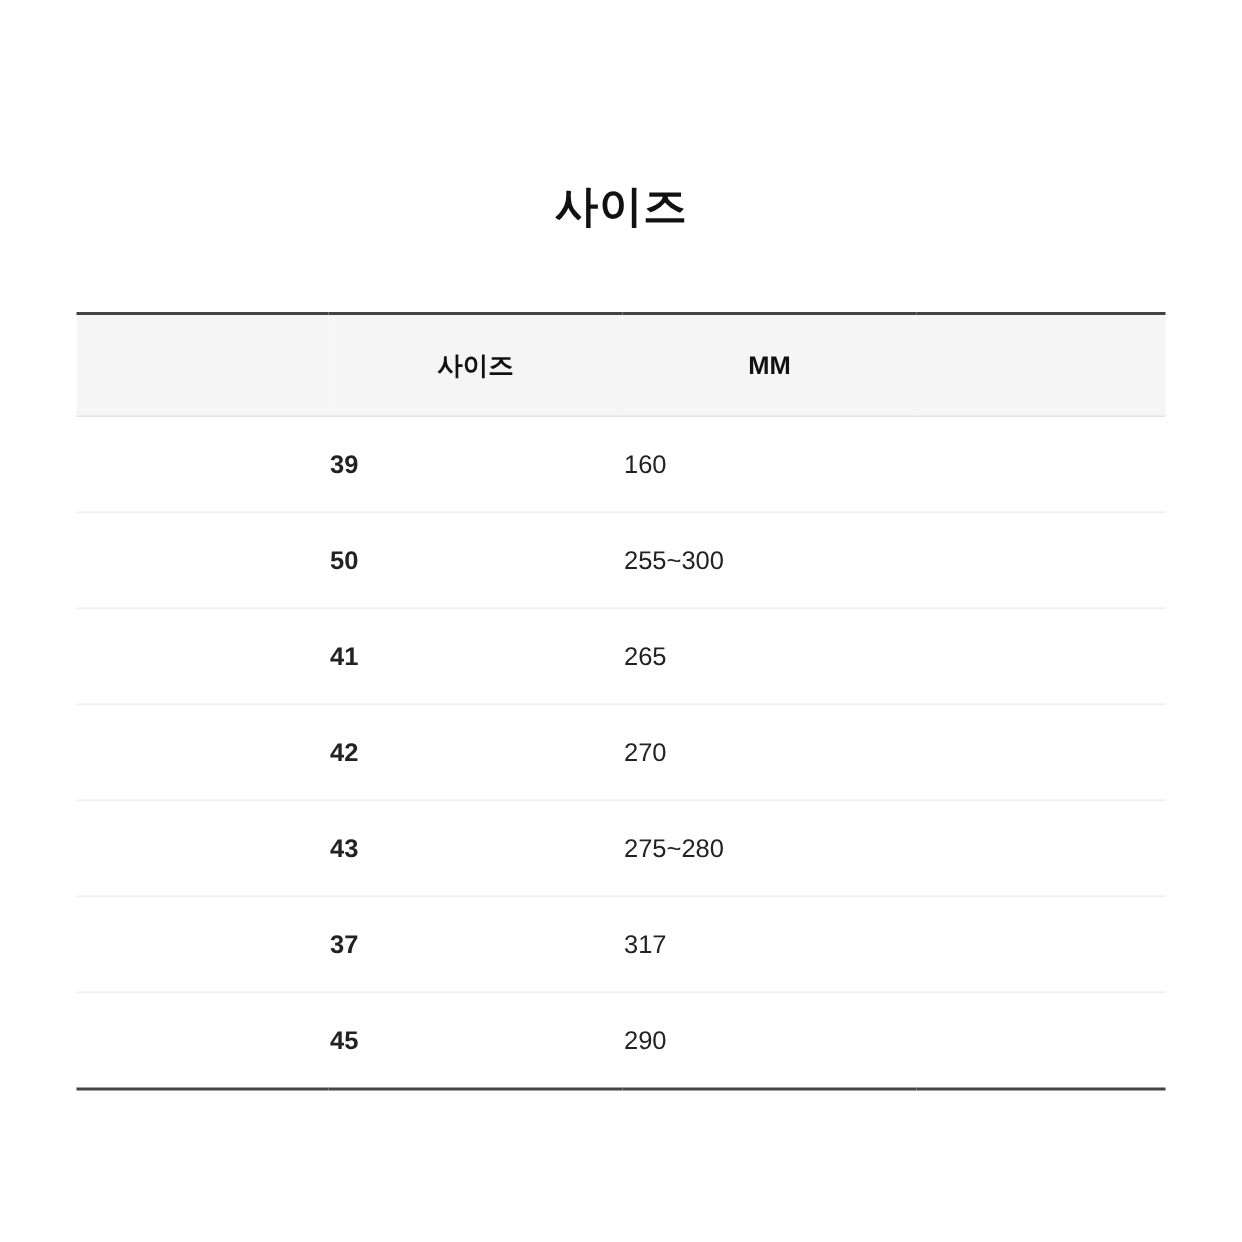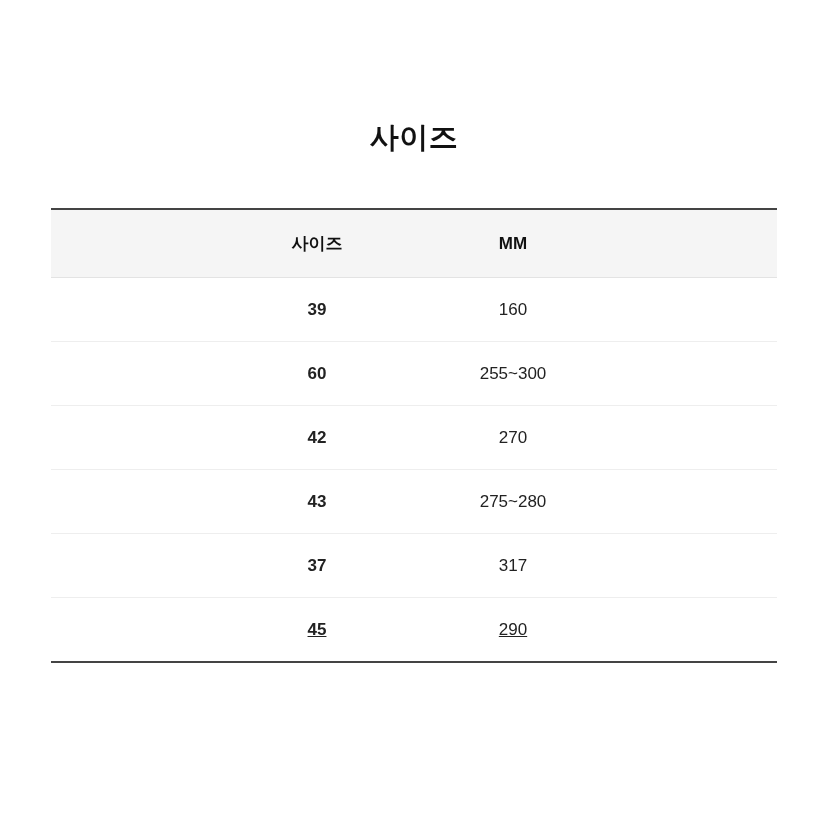--- a/index.html
+++ b/index.html
@@ -53,27 +53,26 @@
     color: #111111;
     border-top: 2px solid #444444;
     border-bottom: 1px solid #e3e3e3;
     vertical-align: middle;
     text-align: center;
   }
   table.size-table tbody td {
     height: 61px;
     font-size: 17px;
     vertical-align: middle;
-    text-align: center;
+    text-align: left;
     border-bottom: 1px solid #eeeeee;
     color: #222222;
   }
   table.size-table tbody tr:last-child td {
     border-bottom: 2px solid #444444;
-    text-decoration: underline;
   }
   td.col-size {
     font-weight: bold;
     color: #111111;
   }
   td.col-mm {
     font-weight: normal;
     color: #333333;
   }
   
@@ -107,22 +106,28 @@
       </thead>
       <tbody>
         <tr>
           <td></td>
           <td class="col-size">39</td>
           <td class="col-mm">160</td>
           <td></td>
         </tr>
         <tr>
           <td></td>
-          <td class="col-size">60</td>
+          <td class="col-size">50</td>
           <td class="col-mm">255~300</td>
+          <td></td>
+        </tr>
+        <tr>
+          <td></td>
+          <td class="col-size">41</td>
+          <td class="col-mm">265</td>
           <td></td>
         </tr>
         <tr>
           <td></td>
           <td class="col-size">42</td>
           <td class="col-mm">270</td>
           <td></td>
         </tr>
         <tr>
           <td></td>

